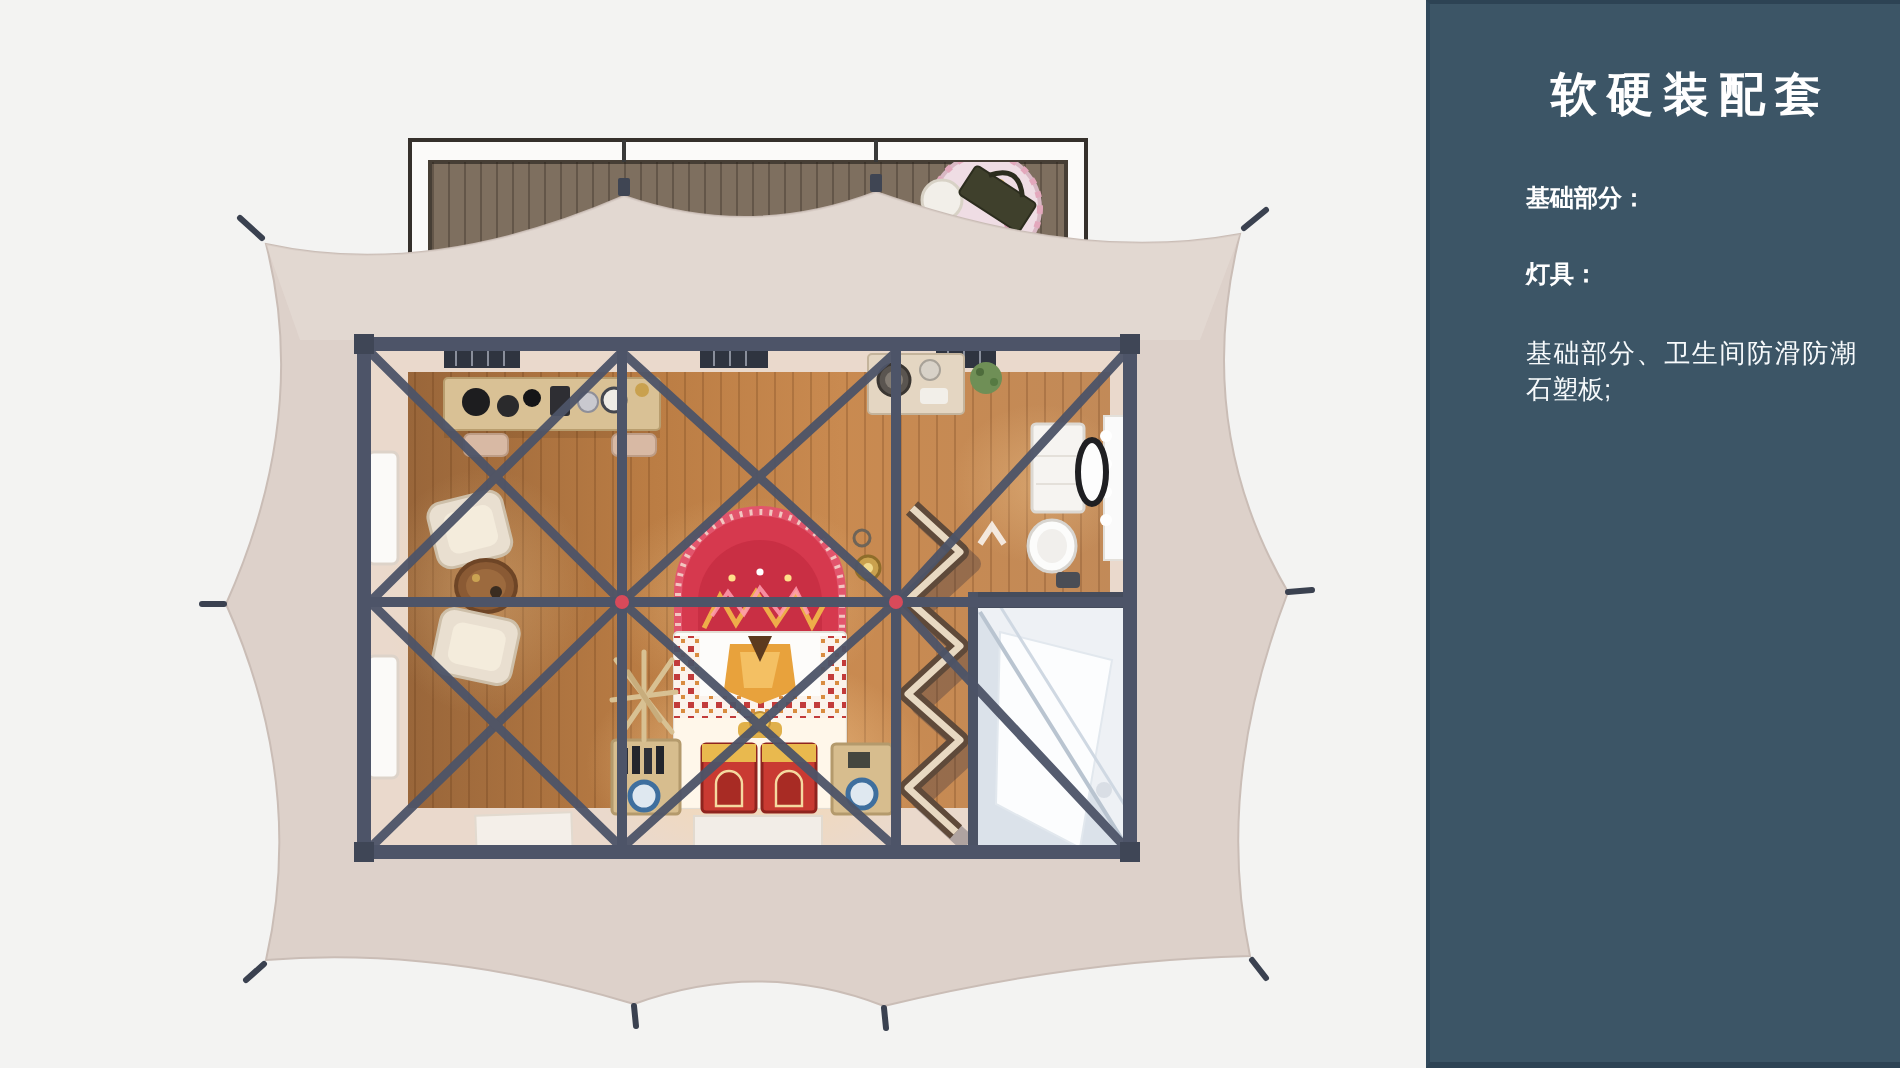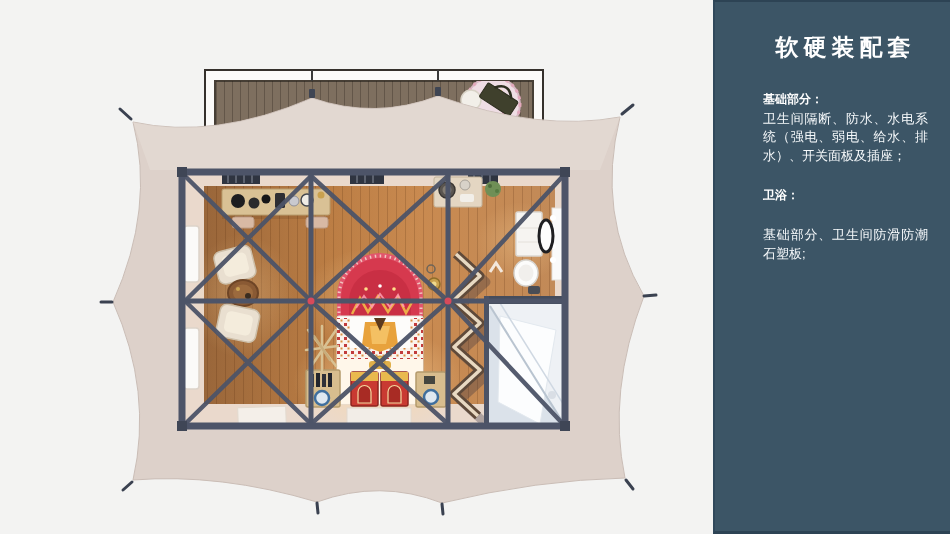--- a/index.html
+++ b/index.html
@@ -320,29 +320,28 @@
       <circle cx="311" cy="301" r="3.5" fill="#d84a5a"></circle>
       <circle cx="448" cy="301" r="3.5" fill="#d84a5a"></circle>
     </svg>
   </div>
 
   <aside class="panel">
     <h1 class="panel-title">软硬装配套</h1>
 
     <div class="section">
       <div class="section-heading">基础部分：</div>
-      <div class="section-body">卫生间隔断、防水、水电系统（强电、弱电、给水、排水）、开关面板及插座；</div>
     </div>
 
 
     <div class="section">
+      <div class="section-heading">灯具：</div>
     </div>
 
     <div class="section">
-      <div class="section-heading">卫浴：</div>
     </div>
 
     <div class="section">
       <div class="section-body">基础部分、卫生间防滑防潮石塑板;</div>
     </div>
   </aside>
 
 </div>
 
 </body></html>

